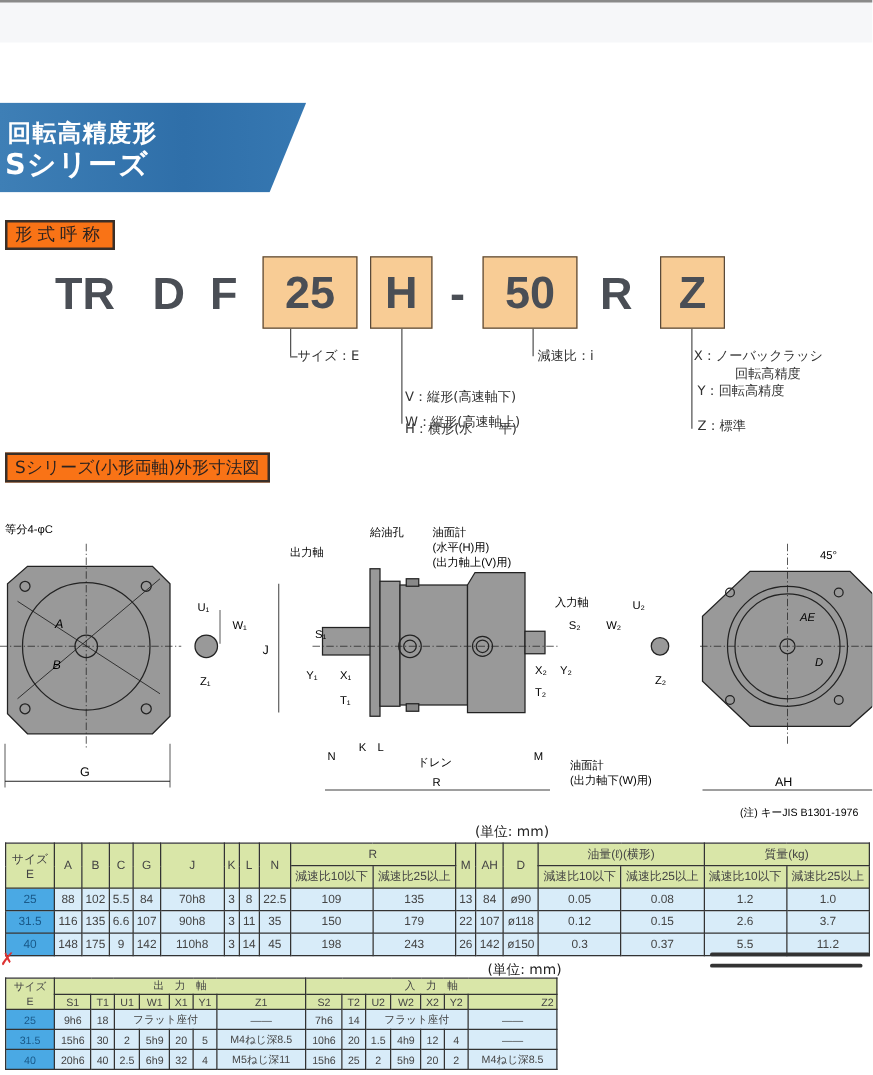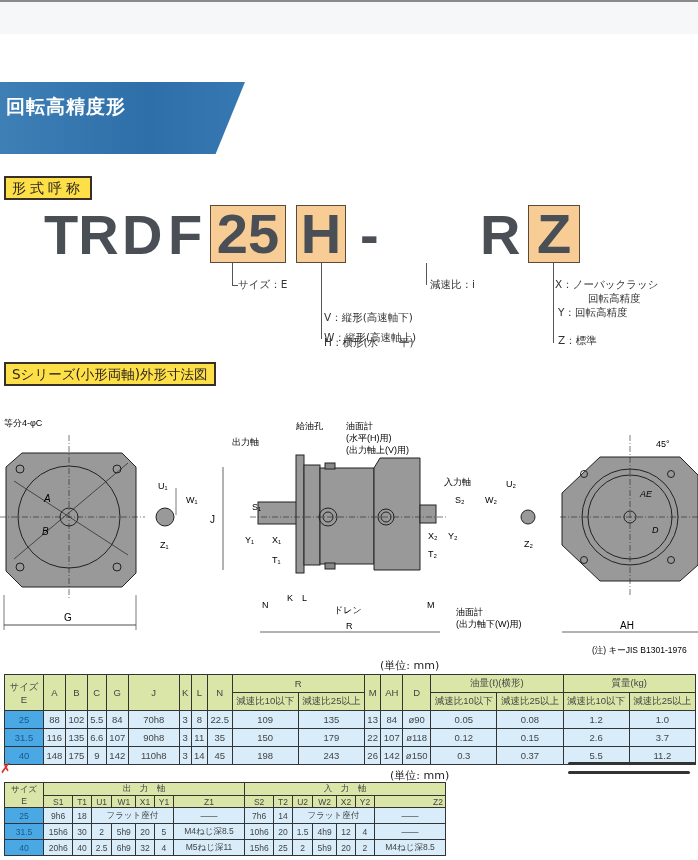--- a/index.html
+++ b/index.html
@@ -5,54 +5,56 @@
   html,body{margin:0;padding:0;}
   body{width:698px;height:860px;background:#fff;position:relative;overflow:hidden;
        font-family:"DejaVu Sans","Liberation Sans",sans-serif;color:#333;}
   .topbar{position:absolute;left:0;top:0;width:698px;height:32px;background:#f6f7f9;
           border-top:2px solid #8a8a8a;}
   .banner{position:absolute;left:0;top:82px;width:245px;height:72px;
           background:linear-gradient(90deg,#3e7fb6 0%,#2f6fa9 60%,#3678b2 100%);
           clip-path:polygon(0 0,100% 0,88% 100%,0 100%);font-weight:bold;}
   .banner .t1{position:absolute;left:6px;top:12px;color:#fff;font-size:19px;letter-spacing:1px;}
   .banner .t2{position:absolute;left:4px;top:34px;color:#fff;font-size:23px;letter-spacing:1px;}
-  .label-box{position:absolute;background:#fde047;border:2px solid #3a2f28;color:#2d2320;
+  .label-box{position:absolute;background:#f97316;border:2px solid #3a2f28;color:#2d2320;
              font-size:14px;letter-spacing:4px;padding:0 6px;height:20px;line-height:20px;}
   .model{position:absolute;top:205px;height:60px;font-family:"Liberation Sans",sans-serif;
-         font-weight:bold;font-size:56px;color:#4a4e55;line-height:60px;}
+         font-weight:bold;font-size:36px;color:#4a4e55;line-height:60px;}
   .model .box{position:absolute;top:0;height:56px;background:#f8cc95;border:1.5px solid #5a4a3a;
               text-align:center;line-height:56px;}
   .note{position:absolute;font-size:10.5px;color:#333;white-space:nowrap;text-align:center;}
   .line{position:absolute;background:#555;}
   table{border-collapse:collapse;position:absolute;font-size:9.5px;font-family:"Liberation Sans",sans-serif;padding-left:47px;}
   td,th{border:1px solid #333;text-align:center;padding:0 2px;font-weight:normal;color:#444;}
   th{background:#d9e6a8;}
   td{background:#d8ecf9;}
   td.sz{background:#4aa9e4;color:#1a5a8a;}
   .unit{position:absolute;font-size:11px;color:#222;}
   svg text{font-family:"Liberation Sans",sans-serif;}
 </style>
 </head>
 <body>
 
 <div class="topbar"></div>
 
 <div class="banner">
   <div class="t1">回転高精度形</div>
+  <div class="t2">Sシリーズ</div>
 </div>
 
 <div class="label-box" style="left:4px;top:176px;">形式呼称</div>
 
 <div class="model" style="left:0;width:698px;">
   <span style="position:absolute;left:44px;">TR</span>
   <span style="position:absolute;left:122px;">D</span>
   <span style="position:absolute;left:168px;">F</span>
   <div class="box" style="left:210px;width:74px;">25</div>
   <div class="box" style="left:296px;width:48px;">H</div>
   <span style="position:absolute;left:360px;">-</span>
+  <div class="box" style="left:386px;width:74px;">50</div>
   <span style="position:absolute;left:480px;">R</span>
   <div class="box" style="left:528px;width:50px;">Z</div>
 </div>
 
 <div class="line" style="left:232px;top:263px;width:1px;height:22px;"></div>
 <div class="line" style="left:232px;top:285px;width:6px;height:1px;"></div>
 <div class="note" style="left:238px;top:278px;">サイズ：E</div>
 
 <div class="line" style="left:321px;top:263px;width:1px;height:76px;"></div>
 <div class="note" style="left:324px;top:292px;margin-top:44px;">H：横形(水　　平)</div>

